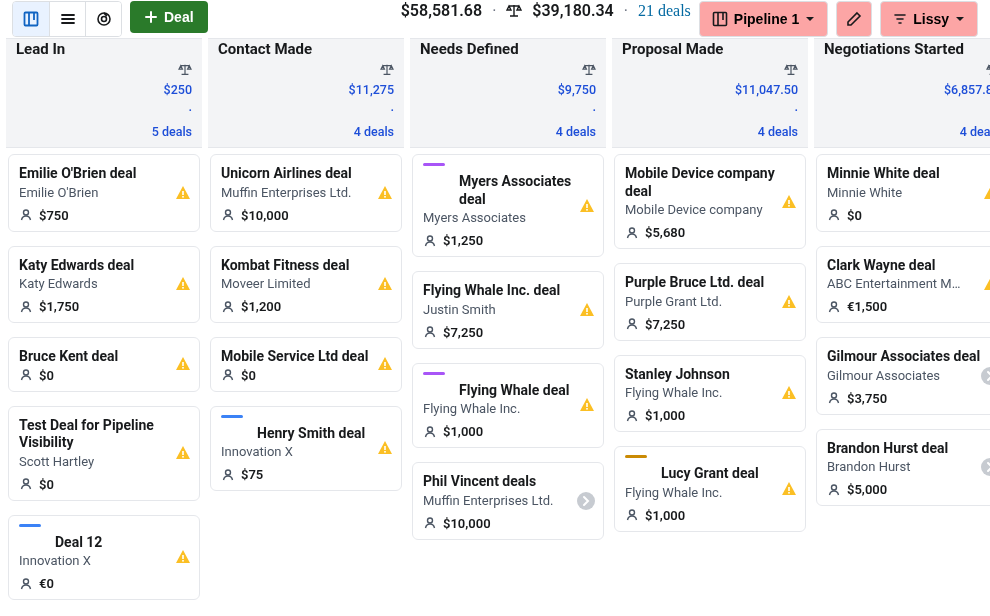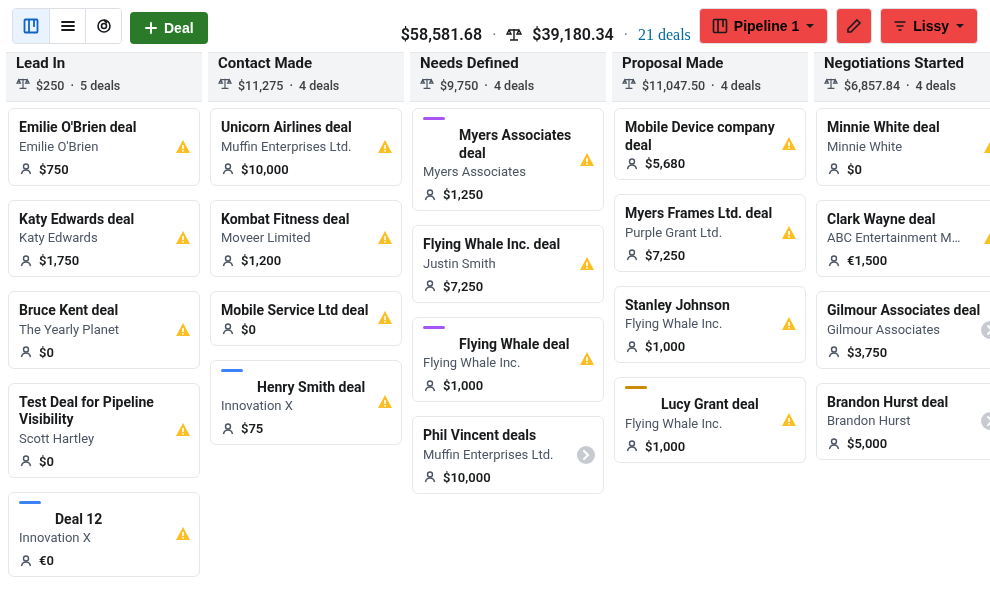--- a/index.html
+++ b/index.html
@@ -1,34 +1,34 @@
 <!DOCTYPE html>
 <html><head>
 <meta charset="utf-8">
 <style>
 * { box-sizing: border-box; margin: 0; padding: 0; }
 body { font-family: -apple-system, BlinkMacSystemFont, "Segoe UI", Roboto, sans-serif; background: #fff; width: 990px; height: 616px; overflow: hidden; color: #181A1C; }
 
-.toolbar { display: flex; align-items: flex-end; padding: 8px 12px; gap: 8px; }
+.toolbar { display: flex; align-items: flex-start; padding: 1px 12px; gap: 8px; }
 .view-group { display: inline-flex; border: 1px solid #dcdfe3; border-radius: 4px; overflow: hidden; }
 .view-btn { width: 36px; height: 34px; display: flex; align-items: center; justify-content: center; background: #fff; border: none; cursor: pointer; }
 .view-btn.active { background: #e9f2ff; }
 .view-btn + .view-btn { border-left: 1px solid #dcdfe3; }
 .deal-btn { background: #2a7a2a; color: #fff; border: none; border-radius: 4px; padding: 8px 14px; font-weight: 600; font-size: 14px; display: inline-flex; align-items: center; gap: 6px; cursor: pointer; }
 .spacer { flex: 1; }
 .summary { display: flex; align-items: center; gap: 10px; font-size: 16px; font-weight: 600; }
 .summary .dot { color: #6b7280; font-weight: 400; }
-.pill-btn { border: 1px solid #dcdfe3; background: #ef4444; border-radius: 4px; height: 36px; padding: 0 12px; display: inline-flex; align-items: center; gap: 6px; font-weight: 600; font-size: 14px; cursor: pointer; }
+.pill-btn { border: 1px solid #dcdfe3; background: #fca5a5; border-radius: 4px; height: 36px; padding: 0 12px; display: inline-flex; align-items: center; gap: 6px; font-weight: 600; font-size: 14px; cursor: pointer; }
 .icon-btn { width: 36px; justify-content: center; padding: 0; }
 
 .board { display: flex; gap: 6px; padding: 0 6px; overflow-x: auto; }
 .col { flex: 0 0 196px; min-width: 196px; }
 .col-head { background: #f3f4f6; border-top: 1px solid #e5e7eb; border-bottom: 1px solid #e5e7eb; padding: 1px 10px 8px; }
 .col-title { font-weight: 700; font-size: 15px; margin-bottom: 6px; }
-.col-sub { font-size: 12.5px; color: #404040; display: flex; align-items: flex-start; gap: 6px; font-weight: 500; }
+.col-sub { font-size: 12.5px; color: #1d4ed8; display: flex; align-items: flex-end; gap: 6px; font-weight: 500; flex-direction: column; }
 .cards { padding: 6px 2px; display: flex; flex-direction: column; gap: 14px; }
 
 .card { background: #fff; border: 1px solid #e5e7eb; border-radius: 6px; padding: 10px 10px 8px; position: relative; cursor: pointer; }
 .card-stripe { position: absolute; top: 8px; left: 10px; width: 22px; height: 3px; border-radius: 2px; }
 .card-stripe.purple { background: #a855f7; }
 .card-stripe.blue { background: #3b82f6; }
 .card-stripe.yellow { background: #ca8a04; }
 .card.with-stripe .card-title { margin-top: 8px; padding-left: 36px; }
 .card-title { font-weight: 700; font-size: 14px; line-height: 1.25; margin-bottom: 2px; }
 .card-org { font-size: 13px; color: #4b5563; margin-bottom: 8px; white-space: nowrap; overflow: hidden; text-overflow: ellipsis; }
@@ -156,21 +156,20 @@
           <div class="card-side">
   <svg width="16" height="16" viewBox="0 0 16 16">
               <path d="M8 1l7 13H1L8 1z" fill="#fbbf24"></path>
               <rect x="7.2" y="6" width="1.6" height="4" fill="#fff"></rect>
               <rect x="7.2" y="11" width="1.6" height="1.6" fill="#fff"></rect>
             </svg>
 </div>
         </div>
         <div class="card">
           <div class="card-title">Bruce Kent deal</div>
-          <div class="card-org">The Yearly Planet</div>
           <div class="card-bottom">
   <svg width="14" height="14" viewBox="0 0 14 14" fill="none" stroke="#4b5563" stroke-width="1.4">
               <circle cx="7" cy="4.5" r="2.5"></circle>
               <path d="M2.5 12c.5-2.5 2-4 4.5-4s4 1.5 4.5 4"></path>
             </svg>
 <span>$0</span>
           </div>
           <div class="card-side">
   <svg width="16" height="16" viewBox="0 0 16 16">
               <path d="M8 1l7 13H1L8 1z" fill="#fbbf24"></path>
@@ -401,37 +400,38 @@
             <path d="M8 1v11M4 12h8M3 2h10M3 2l-2 4h4l-2-4zM13 2l-2 4h4l-2-4z"></path>
           </svg>
 <span>$11,047.50</span>
           <span>·</span>
           <span>4 deals</span>
         </div>
       </div>
       <div class="cards">
         <div class="card">
           <div class="card-title">Mobile Device company deal</div>
+          <div class="card-org">Mobile Device company</div>
           <div class="card-bottom">
   <svg width="14" height="14" viewBox="0 0 14 14" fill="none" stroke="#4b5563" stroke-width="1.4">
               <circle cx="7" cy="4.5" r="2.5"></circle>
               <path d="M2.5 12c.5-2.5 2-4 4.5-4s4 1.5 4.5 4"></path>
             </svg>
 <span>$5,680</span>
           </div>
           <div class="card-side">
   <svg width="16" height="16" viewBox="0 0 16 16">
               <path d="M8 1l7 13H1L8 1z" fill="#fbbf24"></path>
               <rect x="7.2" y="6" width="1.6" height="4" fill="#fff"></rect>
               <rect x="7.2" y="11" width="1.6" height="1.6" fill="#fff"></rect>
             </svg>
 </div>
         </div>
         <div class="card">
-          <div class="card-title">Myers Frames Ltd. deal</div>
+          <div class="card-title">Purple Bruce Ltd. deal</div>
           <div class="card-org">Purple Grant Ltd.</div>
           <div class="card-bottom">
   <svg width="14" height="14" viewBox="0 0 14 14" fill="none" stroke="#4b5563" stroke-width="1.4">
               <circle cx="7" cy="4.5" r="2.5"></circle>
               <path d="M2.5 12c.5-2.5 2-4 4.5-4s4 1.5 4.5 4"></path>
             </svg>
 <span>$7,250</span>
           </div>
           <div class="card-side">
   <svg width="16" height="16" viewBox="0 0 16 16">

